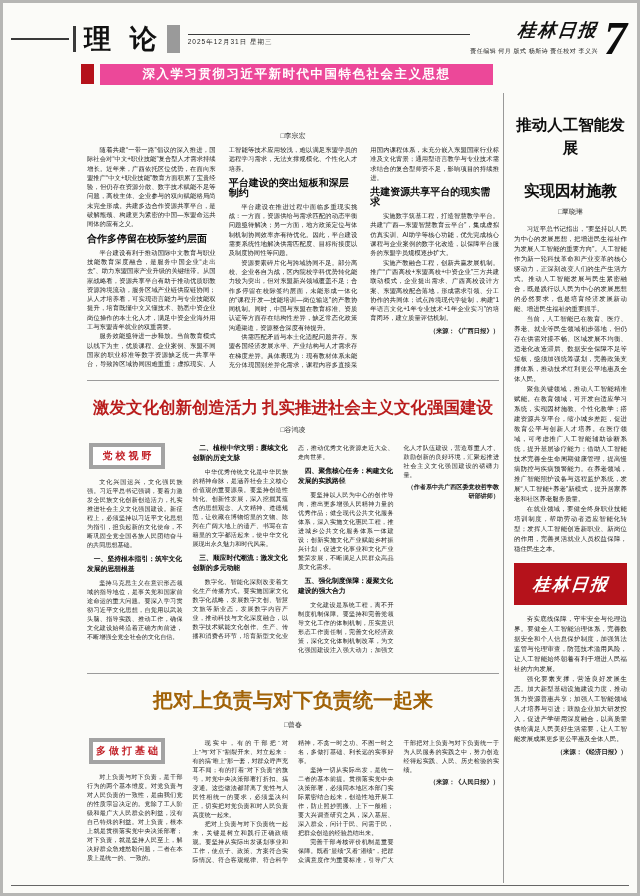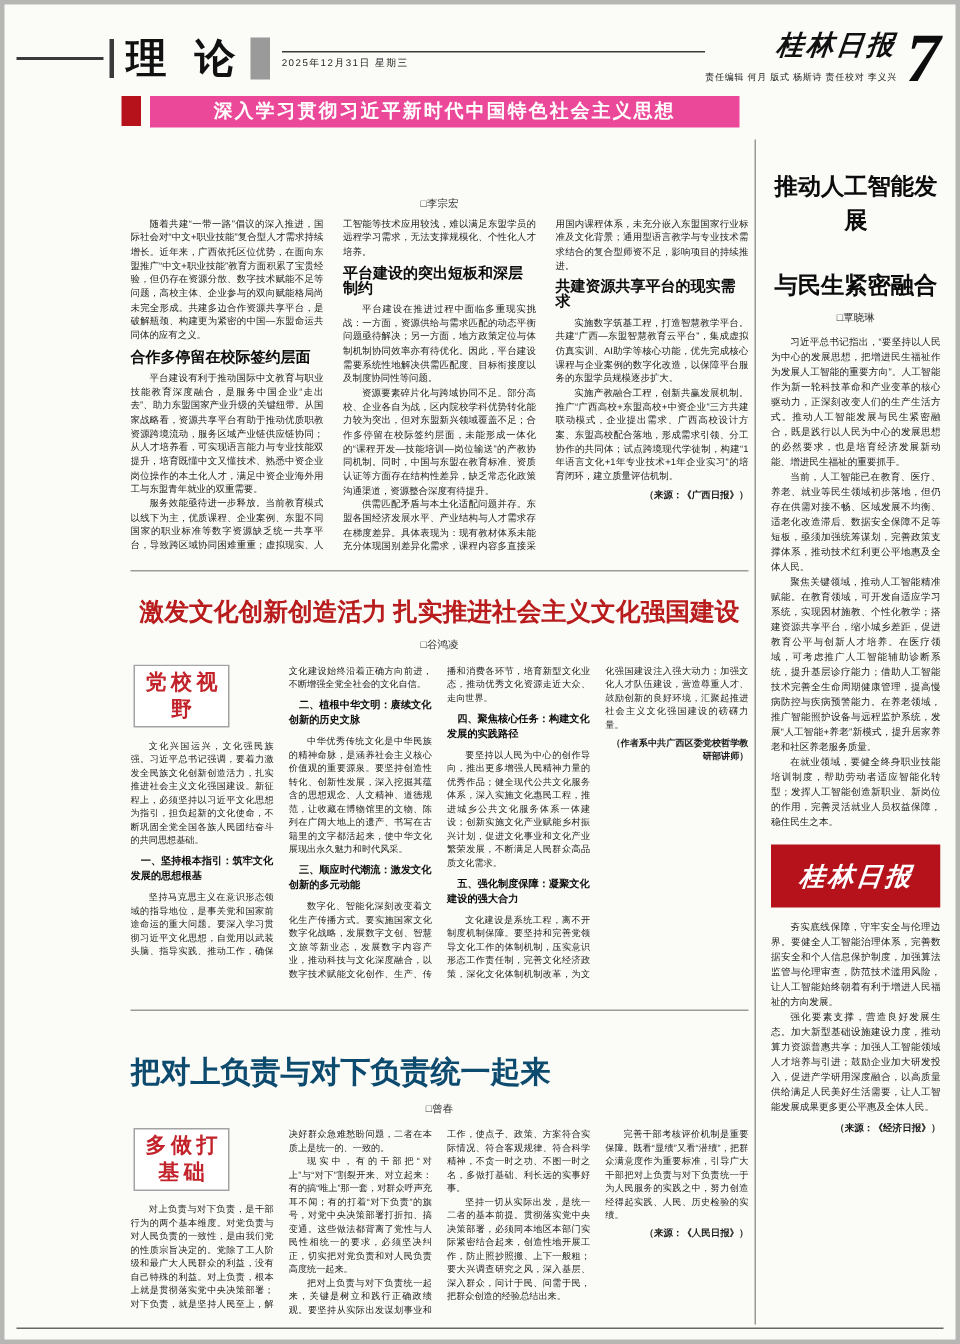--- a/index.html
+++ b/index.html
@@ -42,26 +42,26 @@
   .rule-h { position:absolute; left:84px; width:412px; border-top:1px solid #9b9b9b; }
 
   
   .a2 { position:absolute; left:84px; top:382px; width:412px; height:284px; overflow:hidden; }
   .a2-head { text-align:center; font-family:"Liberation Serif","DejaVu Serif",serif; font-size:16.5px; font-weight:900; color:#b91c1c; margin-top:12px; }
   .a2-byline { margin:6px 0 8px; }
   .a2-cols { column-count:4; column-gap:10px; column-fill:auto; height:212px; overflow:hidden; }
   .a2-cols .p, .a3-cols .p { font-size:6.1px; line-height:9px; }
   .a2-cols .sub, .a3-cols .sub { font-size:6.8px; text-align:left; text-indent:1em; }
 
-  .col-label { display:block; width:64px; margin:0 0 8px 2px; border:1px solid #a3a3a3; color:#c2232a; font-weight:bold; font-size:14px; letter-spacing:3px; text-align:center; padding:2px 0 2px 3px; position:relative; background:#fff; }
+  .col-label { display:block; width:76px; margin:0 0 8px 2px; border:4px solid #a3a3a3; color:#c2232a; font-weight:bold; font-size:10px; letter-spacing:3px; text-align:center; padding:2px 0 2px 3px; position:relative; background:#fff; }
   .col-label::after { content:""; position:absolute; left:8px; top:16px; width:36px; height:30px; background:radial-gradient(closest-side,#c3c3c3,rgba(255,255,255,0)); opacity:.8; z-index:-1; }
 
   
   .a3 { position:absolute; left:84px; top:674px; width:412px; height:210px; overflow:hidden; }
-  .a3-head { font-family:"Liberation Serif","DejaVu Serif",serif; font-size:20px; font-weight:900; color:#0c4a6e; margin-top:24px; }
+  .a3-head { text-align:center; font-family:"Liberation Serif","DejaVu Serif",serif; font-size:20px; font-weight:900; color:#a16207; margin-top:10px; }
   .a3-byline { margin:6px 0 8px; }
   .a3-cols { column-count:4; column-gap:10px; column-fill:auto; height:134px; overflow:hidden; }
 
   
   .sidebar { position:absolute; left:500px; top:90px; width:124px; bottom:10px; border-left:1px solid #999; padding-left:10px; overflow:hidden; }
   .sb-head { text-align:center; font-family:"Liberation Serif","DejaVu Serif",serif; font-size:15.5px; line-height:23px; font-weight:900; color:#0c0c0c; margin-top:20px; }
   .sb-byline { margin:5px 0 7px; }
   .sidebar .p { font-size:6.4px; line-height:10px; }
   .sb-logo { margin:9px 0; height:42px; background:#b5121b; color:#fff; display:flex; align-items:center; justify-content:center; }
   .sb-logo-text { font-family:"Liberation Serif","DejaVu Serif",serif; font-weight:900; font-style:italic; font-size:17px; letter-spacing:2px; transform:skewX(-6deg); }
@@ -146,21 +146,21 @@
         <p class="p">现实中，有的干部把“对上”与“对下”割裂开来、对立起来：有的搞“唯上”那一套，对群众呼声充耳不闻；有的打着“对下负责”的旗号，对党中央决策部署打折扣、搞变通。这些做法都背离了党性与人民性相统一的要求，必须坚决纠正，切实把对党负责和对人民负责高度统一起来。</p>
         <p class="p">把对上负责与对下负责统一起来，关键是树立和践行正确政绩观。要坚持从实际出发谋划事业和工作，使点子、政策、方案符合实际情况、符合客观规律、符合科学精神，不贪一时之功、不图一时之名，多做打基础、利长远的实事好事。</p>
         <p class="p">坚持一切从实际出发，是统一二者的基本前提。贯彻落实党中央决策部署，必须同本地区本部门实际紧密结合起来，创造性地开展工作，防止照抄照搬、上下一般粗；要大兴调查研究之风，深入基层、深入群众，问计于民、问需于民，把群众创造的经验总结出来。</p>
         <p class="p">完善干部考核评价机制是重要保障。既看“显绩”又看“潜绩”，把群众满意度作为重要标准，引导广大干部把对上负责与对下负责统一于为人民服务的实践之中，努力创造经得起实践、人民、历史检验的实绩。</p>
         <p class="src">（来源：《人民日报》）</p>
       </div>
   </div>
 
   <div class="sidebar">
     <div class="sb-head">推动人工智能发展</div>
-    <div class="sb-head">与民生紧密融合</div>
+    <div class="sb-head">实现因材施教</div>
     <div class="byline sb-byline">□覃晓琳</div>
     <div>
         <p class="p">习近平总书记指出，“要坚持以人民为中心的发展思想，把增进民生福祉作为发展人工智能的重要方向”。人工智能作为新一轮科技革命和产业变革的核心驱动力，正深刻改变人们的生产生活方式。推动人工智能发展与民生紧密融合，既是践行以人民为中心的发展思想的必然要求，也是培育经济发展新动能、增进民生福祉的重要抓手。</p>
         <p class="p">当前，人工智能已在教育、医疗、养老、就业等民生领域初步落地，但仍存在供需对接不畅、区域发展不均衡、适老化改造滞后、数据安全保障不足等短板，亟须加强统筹谋划，完善政策支撑体系，推动技术红利更公平地惠及全体人民。</p>
         <p class="p">聚焦关键领域，推动人工智能精准赋能。在教育领域，可开发自适应学习系统，实现因材施教、个性化教学；搭建资源共享平台，缩小城乡差距，促进教育公平与创新人才培养。在医疗领域，可考虑推广人工智能辅助诊断系统，提升基层诊疗能力；借助人工智能技术完善全生命周期健康管理，提高慢病防控与疾病预警能力。在养老领域，推广智能照护设备与远程监护系统，发展“人工智能+养老”新模式，提升居家养老和社区养老服务质量。</p>
         <p class="p">在就业领域，要健全终身职业技能培训制度，帮助劳动者适应智能化转型；发挥人工智能创造新职业、新岗位的作用，完善灵活就业人员权益保障，稳住民生之本。</p>
       </div>
     <div class="sb-logo">
       <span class="sb-logo-text">桂林日报</span>
     </div>

